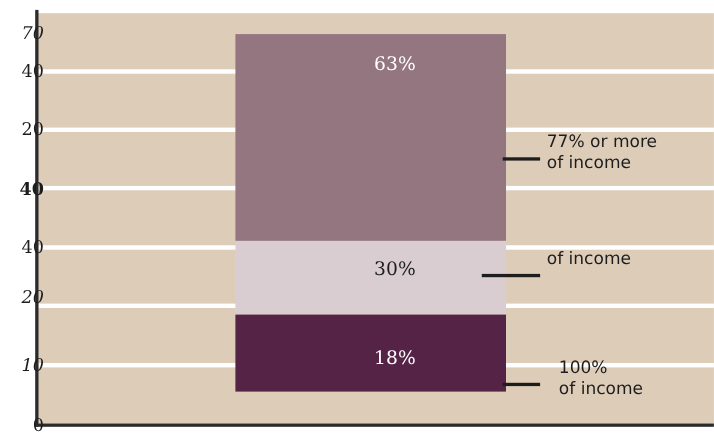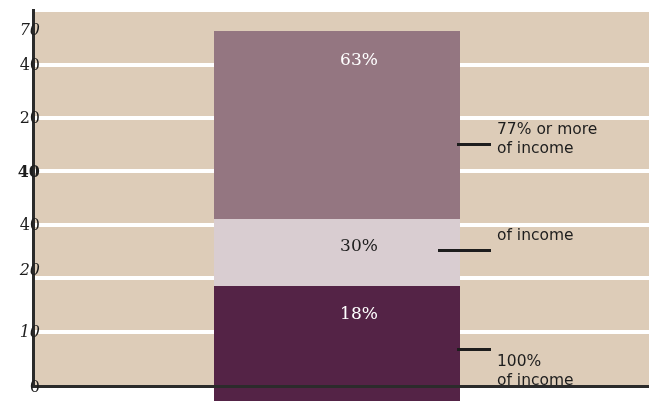--- a/index.html
+++ b/index.html
@@ -132,21 +132,21 @@
   <div class="bar">
 
     <div class="seg seg-top" style="top:31px; height:188px; padding-top:20px;">
       <span class="seg-label lbl-light">63%</span>
     </div>
 
     <div class="seg seg-mid" style="top:219px; height:67px; padding-top:18px;">
       <span class="seg-label lbl-dark">30%</span>
     </div>
 
-    <div class="seg seg-bottom" style="top:286px; height:115px; padding-top:19px;">
+    <div class="seg seg-bottom" style="top:286px; height:70px; padding-top:32px;">
       <span class="seg-label lbl-light">18%</span>
     </div>
   </div>
 
   <div class="axis-y"></div>
   <div class="axis-x"></div>
 
   <div class="ytick" style="top:22px;font-style:italic;">70</div>
   <div class="ytick" style="top:57px;">40</div>
   <div class="ytick" style="top:110px;">20</div>
@@ -161,18 +161,18 @@
     <span>77% or more</span>
     <span>of income</span>
   </div>
 
   <div class="leader" style="left:438px; top:249px; width:53px;"></div>
   <div class="callout" style="left:497px; top:226px;">
     <span>of income</span>
   </div>
 
   <div class="leader" style="left:457px; top:348px; width:34px;"></div>
-  <div class="callout" style="left:497px; top:325px;margin-top:27px;">
+  <div class="callout" style="left:508px; top:325px;">
     <span>100%</span>
     <span>of income</span>
   </div>
 
 </div>
 
 </body></html>

